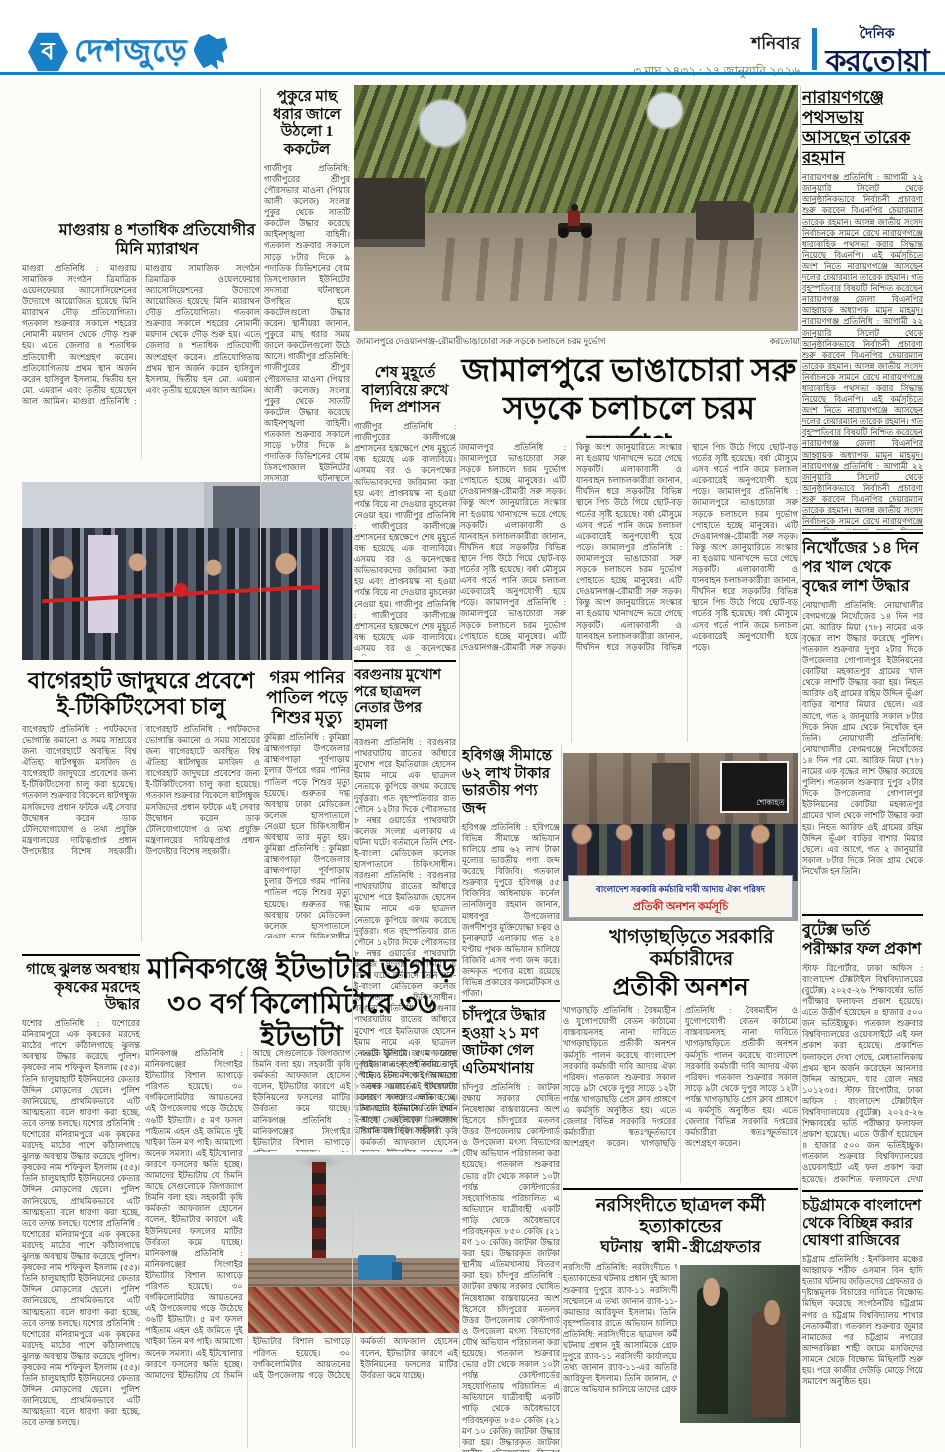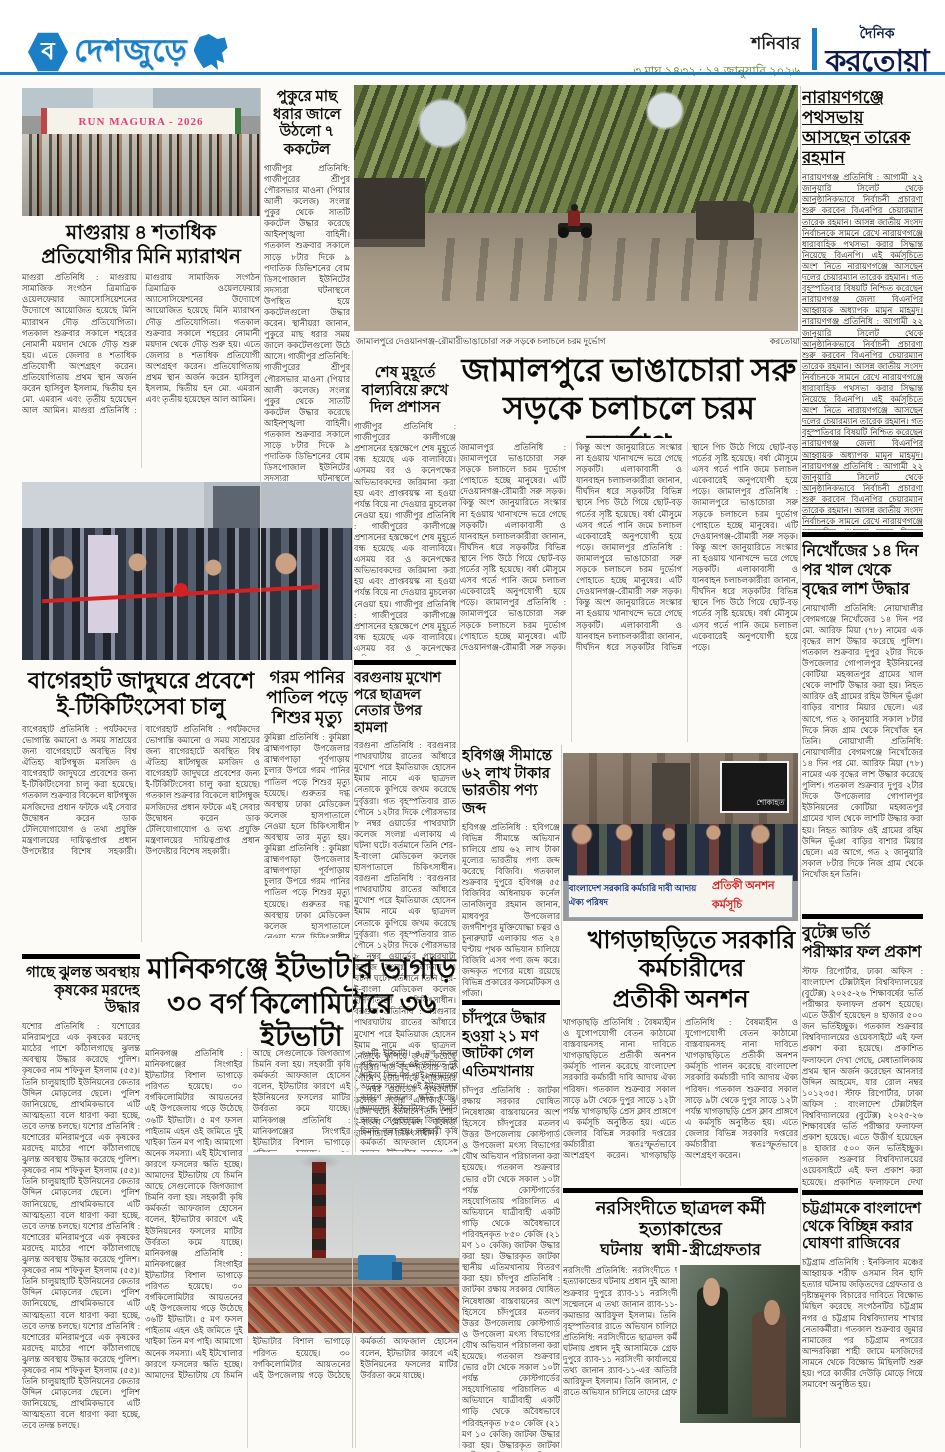--- a/index.html
+++ b/index.html
@@ -24,21 +24,21 @@
   .masthead{position:absolute;right:12px;top:22px;width:112px;text-align:center;color:#0e1b4d;}
   .mast-top{font-size:14px;font-weight:bold;}
   .mast-main{font-size:30px;font-weight:bold;letter-spacing:-1px;line-height:1;}
   
   .article{position:absolute;overflow:hidden;}
   .hl{font-weight:bold;color:#0d0d0d;text-align:center;line-height:1.18;margin:2px 0 4px;}
   .hl.left{text-align:left;}
   .body{font-size:8.4px;line-height:1.32;text-align:justify;color:#1d1d1d;overflow:hidden;}
   .cols2{column-count:2;column-gap:9px;column-rule:1px solid #d7d4cc;}
   .cols3{column-count:3;column-gap:10px;column-rule:1px solid #d7d4cc;}
-  .topline{border-top:5px solid #000000;padding-top:3px;}
+  .topline{border-top:2px solid #000000;padding-top:3px;}
   .vline{position:absolute;width:1px;background:#cfccc4;}
   
   .photo{position:absolute;overflow:hidden;background:#999;}
   .cap{position:absolute;font-size:8.5px;color:#222;}
   
   .p-run .sky{position:absolute;inset:0 0 auto 0;height:22%;
       background:linear-gradient(90deg,#b9c6cc 0 30%,#d4dcdf 30% 55%,#aebbc2 55% 100%);}
   .p-run .ban{position:absolute;left:8%;right:8%;top:16%;height:20%;background:#f5f2ea;
       border-left:6px solid #c04545;border-right:6px solid #3d7a3f;
       display:flex;align-items:center;justify-content:center;
@@ -90,21 +90,21 @@
       border:2px solid #f2f2f2;color:#eee;font-size:8px;display:flex;align-items:flex-end;justify-content:flex-end;padding:2px;}
   .p-pro .ppl{position:absolute;left:0;right:0;top:42%;height:34%;
       background:
         radial-gradient(circle at 8% 18%,#c79d7f 0 4%,transparent 5%),
         radial-gradient(circle at 26% 15%,#c79d7f 0 4%,transparent 5%),
         radial-gradient(circle at 45% 18%,#c79d7f 0 4%,transparent 5%),
         radial-gradient(circle at 64% 15%,#c79d7f 0 4%,transparent 5%),
         radial-gradient(circle at 84% 18%,#c79d7f 0 4%,transparent 5%),
         repeating-linear-gradient(90deg,#273043 0 14px,#6c3f3a 14px 24px,#1e242e 24px 36px,#4e5a50 36px 44px);}
   .p-pro .bn{position:absolute;left:2%;right:2%;bottom:2%;height:24%;background:#f7f5ee;border:1px solid #8fa6c6;
-      display:flex;flex-direction:row;align-items:center;justify-content:flex-end;gap:1px;}
+      display:flex;flex-direction:column;align-items:center;justify-content:flex-end;gap:1px;}
   .p-pro .bn .l1{font-size:8.5px;font-weight:bold;color:#16338a;}
   .p-pro .bn .l2{font-size:11px;font-weight:bold;color:#d01e1e;}
   
   .p-brk .sky{position:absolute;inset:0 0 auto 0;height:58%;background:linear-gradient(#c6cbcc,#d6d8d6);}
   .p-brk .chm{position:absolute;left:30%;top:4%;width:7%;height:56%;
       background:repeating-linear-gradient(#6e1f17 0 11px,#26211e 11px 22px);}
   .p-brk .smoke{position:absolute;left:24%;top:0;width:20%;height:8%;background:radial-gradient(#aab0b2,transparent 70%);}
   .p-brk .wall{position:absolute;left:0;right:0;top:58%;height:16%;
       background:repeating-linear-gradient(#9b8574 0 5px,#7c6856 5px 7px);}
   .p-brk .truck{position:absolute;left:52%;top:56%;width:18%;height:14%;background:#2e7fb5;border-radius:2px;}
@@ -134,32 +134,27 @@
       <div class="date">৩ মাঘ ১৪৩২ : ১৭ জানুয়ারি ২০২৬</div>
     </div>
     <div class="mast-sep"></div>
     <div class="masthead">
       <div class="mast-top">দৈনিক</div>
       <div class="mast-main">করতোয়া</div>
     </div>
     <div class="rule"></div>
   </div>
 
-  <div class="photo p-run" style="left:22px;top:88px;width:238px;height:128px;">
-    <div class="sky"></div>
-    <div class="ban">RUN MAGURA - 2026</div>
-    <div class="crowd"></div>
-  </div>
   <div class="article" style="left:22px;top:219px;width:238px;height:262px;">
-    <div class="hl" style="font-size:20px;">মাগুরায় ৪ শতাধিক প্রতিযোগীর মিনি ম্যারাথন</div>
+    <div class="hl" style="font-size:16px;margin-left:32px;">মাগুরায় ৪ শতাধিক প্রতিযোগীর মিনি ম্যারাথন</div>
     <div class="body cols2" style="height:196px;">মাগুরা প্রতিনিধি : মাগুরায় সামাজিক সংগঠন ত্রিমাত্রিক ওয়েলফেয়ার অ্যাসোসিয়েশনের উদ্যোগে আয়োজিত হয়েছে মিনি ম্যারাথন দৌড় প্রতিযোগিতা। গতকাল শুক্রবার সকালে শহরের নোমানী ময়দান থেকে দৌড় শুরু হয়। এতে জেলার ৪ শতাধিক প্রতিযোগী অংশগ্রহণ করেন। প্রতিযোগিতায় প্রথম স্থান অর্জন করেন হাসিবুল ইসলাম, দ্বিতীয় হন মো. এমরান এবং তৃতীয় হয়েছেন আল আমিন। মাগুরা প্রতিনিধি : মাগুরায় সামাজিক সংগঠন ত্রিমাত্রিক ওয়েলফেয়ার অ্যাসোসিয়েশনের উদ্যোগে আয়োজিত হয়েছে মিনি ম্যারাথন দৌড় প্রতিযোগিতা। গতকাল শুক্রবার সকালে শহরের নোমানী ময়দান থেকে দৌড় শুরু হয়। এতে জেলার ৪ শতাধিক প্রতিযোগী অংশগ্রহণ করেন। প্রতিযোগিতায় প্রথম স্থান অর্জন করেন হাসিবুল ইসলাম, দ্বিতীয় হন মো. এমরান এবং তৃতীয় হয়েছেন আল আমিন।</div>
   </div>
 
   <div class="article" style="left:264px;top:86px;width:86px;height:574px;">
-    <div class="hl" style="font-size:15px;">পুকুরে মাছ ধরার জালে উঠলো ৭ ককটেল</div>
+    <div class="hl" style="font-size:15px;">পুকুরে মাছ ধরার জালে উঠলো 1 ককটেল</div>
     <div class="body" style="height:520px;">গাজীপুর প্রতিনিধি: গাজীপুরের শ্রীপুর পৌরসভার মাওনা (পিয়ার আলী কলেজ) সংলগ্ন পুকুর থেকে সাতটি ককটেল উদ্ধার করেছে আইনশৃঙ্খলা বাহিনী। গতকাল শুক্রবার সকালে সাড়ে ৮টার দিকে ৯ পদাতিক ডিভিশনের বোম ডিসপোজাল ইউনিটের সদস্যরা ঘটনাস্থলে উপস্থিত হয়ে ককটেলগুলো উদ্ধার করেন। স্থানীয়রা জানান, পুকুরে মাছ ধরার সময় জালে ককটেলগুলো উঠে আসে। গাজীপুর প্রতিনিধি: গাজীপুরের শ্রীপুর পৌরসভার মাওনা (পিয়ার আলী কলেজ) সংলগ্ন পুকুর থেকে সাতটি ককটেল উদ্ধার করেছে আইনশৃঙ্খলা বাহিনী। গতকাল শুক্রবার সকালে সাড়ে ৮টার দিকে ৯ পদাতিক ডিভিশনের বোম ডিসপোজাল ইউনিটের সদস্যরা ঘটনাস্থলে উপস্থিত হয়ে ককটেলগুলো উদ্ধার করেন। স্থানীয়রা জানান, পুকুরে মাছ ধরার সময় জালে ককটেলগুলো উঠে আসে। গাজীপুর প্রতিনিধি: গাজীপুরের শ্রীপুর পৌরসভার মাওনা (পিয়ার আলী কলেজ) সংলগ্ন পুকুর থেকে সাতটি ককটেল উদ্ধার করেছে আইনশৃঙ্খলা বাহিনী। গতকাল শুক্রবার সকালে সাড়ে ৮টার দিকে ৯ পদাতিক ডিভিশনের বোম ডিসপোজাল ইউনিটের সদস্যরা ঘটনাস্থলে উপস্থিত হয়ে ককটেলগুলো উদ্ধার করেন। স্থানীয়রা জানান, পুকুরে মাছ ধরার সময় জালে ককটেলগুলো উঠে আসে।</div>
   </div>
 
   <div class="photo p-road" style="left:354px;top:85px;width:444px;height:246px;">
     <div class="trees"></div>
     <div class="road"></div>
     <div class="track"></div>
     <div class="shops"></div>
     <div class="rick"></div>
     <div class="bike">
@@ -228,21 +223,21 @@
     <div class="dark"></div>
     <div class="mourn">শোকাহত</div>
     <div class="ppl"></div>
     <div class="bn">
       <div class="l1">বাংলাদেশ সরকারি কর্মচারি দাবী আদায় ঐক্য পরিষদ</div>
       <div class="l2">প্রতিকী অনশন কর্মসূচি</div>
     </div>
   </div>
 
   <div class="article" style="left:563px;top:924px;width:235px;height:262px;">
-    <div class="hl" style="font-size:24px;margin-left:22px;">খাগড়াছড়িতে সরকারি কর্মচারীদের</div>
+    <div class="hl" style="font-size:19px;margin-left:22px;">খাগড়াছড়িতে সরকারি কর্মচারীদের</div>
     <div class="hl" style="font-size:24px;margin-top:-2px;">প্রতীকী অনশন</div>
     <div class="body cols2" style="height:178px;">খাগড়াছড়ি প্রতিনিধি : বৈষম্যহীন ও যুগোপযোগী বেতন কাঠামো বাস্তবায়নসহ নানা দাবিতে খাগড়াছড়িতে প্রতীকী অনশন কর্মসূচি পালন করেছে বাংলাদেশ সরকারি কর্মচারী দাবি আদায় ঐক্য পরিষদ। গতকাল শুক্রবার সকাল সাড়ে ৯টা থেকে দুপুর সাড়ে ১২টা পর্যন্ত খাগড়াছড়ি প্রেস ক্লাব প্রাঙ্গণে এ কর্মসূচি অনুষ্ঠিত হয়। এতে জেলার বিভিন্ন সরকারি দপ্তরের কর্মচারীরা স্বতঃস্ফূর্তভাবে অংশগ্রহণ করেন। খাগড়াছড়ি প্রতিনিধি : বৈষম্যহীন ও যুগোপযোগী বেতন কাঠামো বাস্তবায়নসহ নানা দাবিতে খাগড়াছড়িতে প্রতীকী অনশন কর্মসূচি পালন করেছে বাংলাদেশ সরকারি কর্মচারী দাবি আদায় ঐক্য পরিষদ। গতকাল শুক্রবার সকাল সাড়ে ৯টা থেকে দুপুর সাড়ে ১২টা পর্যন্ত খাগড়াছড়ি প্রেস ক্লাব প্রাঙ্গণে এ কর্মসূচি অনুষ্ঠিত হয়। এতে জেলার বিভিন্ন সরকারি দপ্তরের কর্মচারীরা স্বতঃস্ফূর্তভাবে অংশগ্রহণ করেন।</div>
   </div>
 
   <div class="article topline" style="left:802px;top:914px;width:121px;height:272px;">
     <div class="hl left" style="font-size:16px;">বুটেক্স ভর্তি পরীক্ষার ফল প্রকাশ</div>
     <div class="body" style="height:220px;">স্টাফ রিপোর্টার, ঢাকা অফিস : বাংলাদেশ টেক্সটাইল বিশ্ববিদ্যালয়ের (বুটেক্স) ২০২৫-২৬ শিক্ষাবর্ষের ভর্তি পরীক্ষার ফলাফল প্রকাশ হয়েছে। এতে উত্তীর্ণ হয়েছেন ৪ হাজার ৫০০ জন ভর্তিইচ্ছুক। গতকাল শুক্রবার বিশ্ববিদ্যালয়ের ওয়েবসাইটে এই ফল প্রকাশ করা হয়েছে। প্রকাশিত ফলাফলে দেখা গেছে, মেধাতালিকায় প্রথম স্থান অর্জন করেছেন আনসার উদ্দিন আহমেদ, যার রোল নম্বর ১০১২৩৫। স্টাফ রিপোর্টার, ঢাকা অফিস : বাংলাদেশ টেক্সটাইল বিশ্ববিদ্যালয়ের (বুটেক্স) ২০২৫-২৬ শিক্ষাবর্ষের ভর্তি পরীক্ষার ফলাফল প্রকাশ হয়েছে। এতে উত্তীর্ণ হয়েছেন ৪ হাজার ৫০০ জন ভর্তিইচ্ছুক। গতকাল শুক্রবার বিশ্ববিদ্যালয়ের ওয়েবসাইটে এই ফল প্রকাশ করা হয়েছে। প্রকাশিত ফলাফলে দেখা গেছে, মেধাতালিকায় প্রথম স্থান অর্জন করেছেন আনসার উদ্দিন আহমেদ, যার রোল নম্বর ১০১২৩৫।</div>
   </div>
 
   <div class="article topline" style="left:22px;top:954px;width:118px;height:494px;">

